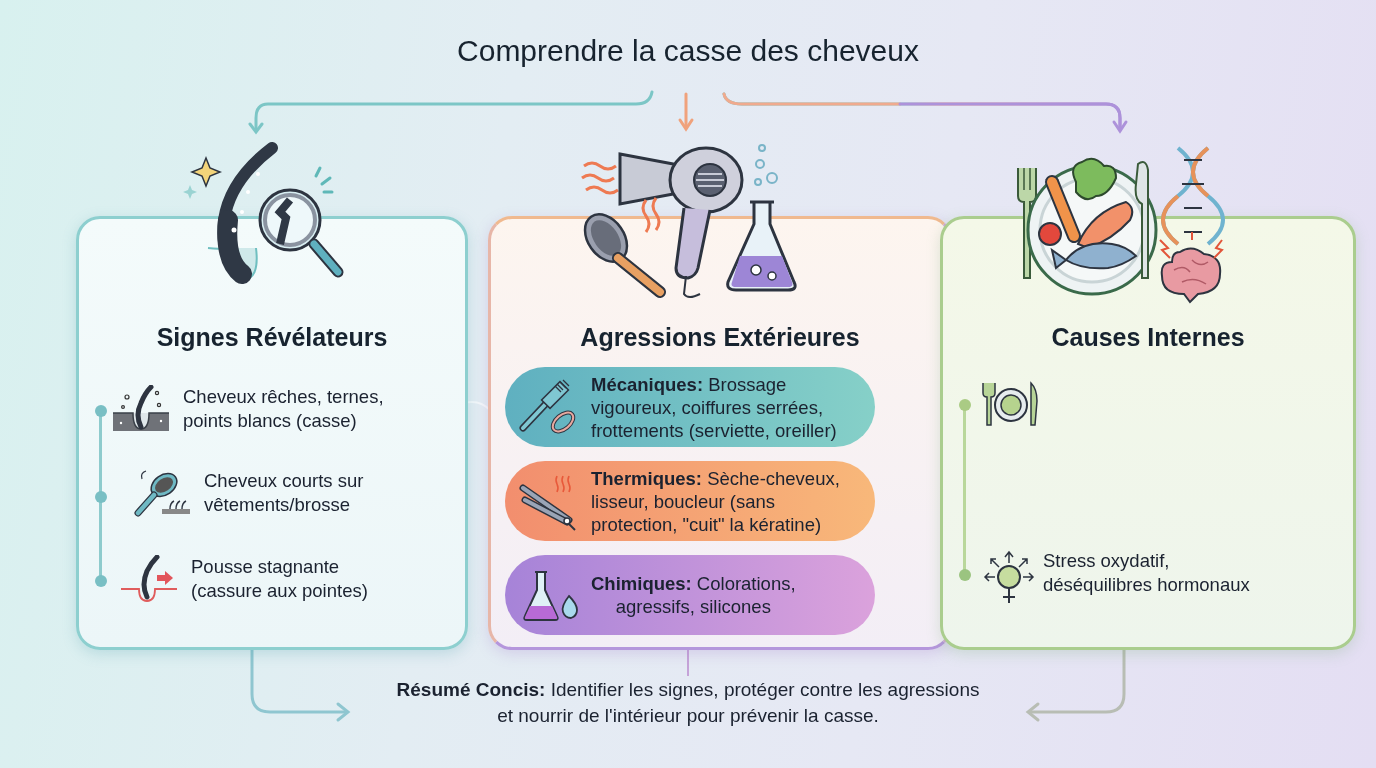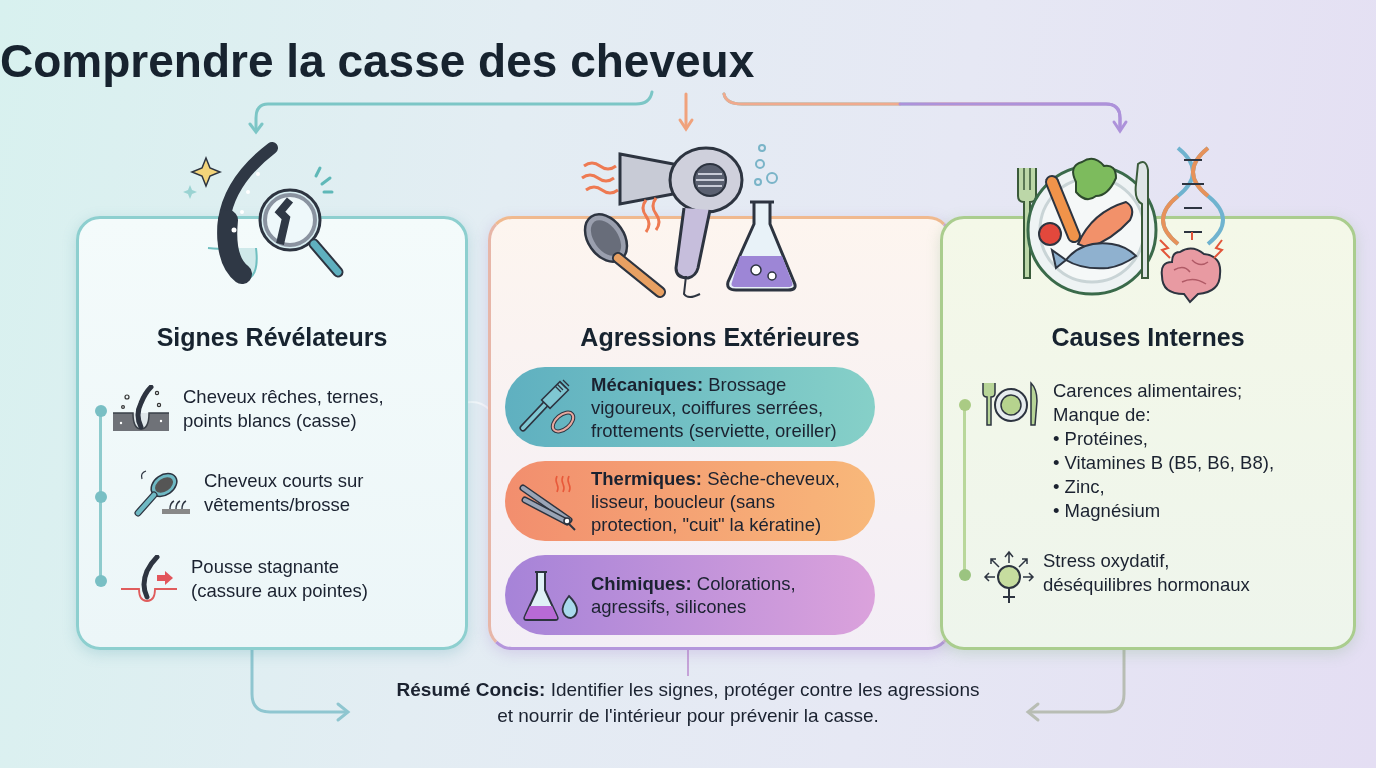--- a/index.html
+++ b/index.html
@@ -4,22 +4,22 @@
 <style>
   * { box-sizing: border-box; margin: 0; padding: 0; }
   html, body { width: 1376px; height: 768px; overflow: hidden; }
   body {
     font-family: "Liberation Sans", "DejaVu Sans", sans-serif;
     color: #1b2230;
     background: linear-gradient(100deg, #d8f1ef 0%, #e3edf3 35%, #e6e8f4 65%, #e4def3 100%);
     position: relative;
   }
   .title {
-    position: absolute; left: 0; top: 34px; width: 1376px; 
-    font-size: 46px; font-weight: bold; color: #17232f; letter-spacing: 0px;
+    position: absolute; left: 0; top: 34px; width: 1376px; text-align: center;
+    font-size: 30px; font-weight: normal; color: #17232f; letter-spacing: 0px;
   }
   svg.connectors { position: absolute; left: 0; top: 0; width: 1376px; height: 768px; pointer-events: none; }
   .card {
     position: absolute; top: 216px; height: 434px; border-radius: 24px;
     border: 3px solid; 
   }
   .card-left { left: 76px; width: 392px; border-color: #8dcfcf; background: linear-gradient(180deg, #f4fbfb 0%, #ecf6f8 100%); box-shadow: 0 4px 14px rgba(80,160,170,0.25); }
   .card-mid { left: 488px; width: 464px; border-color: #f0b98f; background: linear-gradient(180deg, #fdf5ef 0%, #f3eef6 100%); box-shadow: 0 4px 14px rgba(160,120,200,0.25); border-bottom-color:#b596dc; border-left-color:#e7b6a8; border-right-color:#d2a8d5;}
   .card-right { left: 940px; width: 416px; border-color: #aacd8e; background: linear-gradient(180deg, #f4f8e8 0%, #eef5ec 100%); box-shadow: 0 4px 14px rgba(120,170,120,0.25); }
   .card-title {
@@ -185,21 +185,21 @@
       <path d="M52 56 L58 62" stroke="#2d3440" stroke-width="2"></path>
       <path d="M40 8 Q38 12 40 16 Q42 20 40 24 M46 8 Q44 12 46 16 Q48 20 46 24 M52 8 Q50 12 52 16 Q54 20 52 24" stroke="#e8593a" stroke-width="1.6" fill="none"></path>
     </svg>
     <div class="pill-text">
       <div><b>Thermiques:</b><span> Sèche-cheveux,</span></div>
       <div>lisseur, boucleur (sans</div>
       <div>protection, "cuit" la kératine)</div>
     </div>
   </div>
 
-  <div class="pill" style="top:336px; background:linear-gradient(90deg,#a683d8 0%,#dba2dc 100%);">
+  <div class="pill" style="top:336px; background:linear-gradient(90deg,#a683d8 0%,#dba2dc 100%);text-align:center;">
     <svg class="pill-icon" viewBox="0 0 66 66">
       <path d="M18 10 L30 10 M20 10 L20 28 L8 54 Q6 58 10 58 L38 58 Q42 58 40 54 L28 28 L28 10" fill="#dff1f6" stroke="#2d3440" stroke-width="2"></path>
       <path d="M13 44 L35 44 L40 55 Q41 57 38 57 L10 57 Q7 57 8 55 Z" fill="#b86ad6"></path>
       <path d="M52 34 Q44 44 46 50 Q48 56 54 56 Q60 54 60 48 Q60 42 52 34 Z" fill="#a9d9ec" stroke="#2d3440" stroke-width="1.8"></path>
     </svg>
     <div class="pill-text">
       <div><b>Chimiques:</b><span> Colorations,</span></div>
       <div>agressifs, silicones</div>
     </div>
   </div>
@@ -234,30 +234,20 @@
   <div class="dot" style="left:16px; top:180px; background:#aacb84;"></div>
   <div class="dot" style="left:16px; top:350px; background:#9bc480;"></div>
 
   <div class="item" style="left:36px; top:160px;">
     <svg class="item-icon" viewBox="0 0 60 50">
       <path d="M4 4 L4 14 Q4 18 8 18 L8 46 L12 46 L12 18 Q16 18 16 14 L16 4" fill="#b7d497" stroke="#2d3440" stroke-width="1.5"></path>
       <circle cx="32" cy="26" r="16" fill="#e6ecee" stroke="#2d3440" stroke-width="2"></circle>
       <circle cx="32" cy="26" r="10" fill="#b6d38e" stroke="#2d3440" stroke-width="1.5"></circle>
       <path d="M52 4 Q58 10 58 22 L56 46 L52 46 Z" fill="#b7d497" stroke="#2d3440" stroke-width="1.5"></path>
     </svg>
-    <div class="item-text" style="margin-left:14px;">
-      <div>Carences alimentaires;</div>
-      <div>Manque de:</div>
-      <div class="bullets">
-        <div>• Protéines,</div>
-        <div>• Vitamines B (B5, B6, B8),</div>
-        <div>• Zinc,</div>
-        <div>• Magnésium</div>
-      </div>
-    </div>
   </div>
 
   <div class="item" style="left:36px; top:330px;">
     <svg class="item-icon" viewBox="0 0 60 60" style="height:60px;">
       <circle cx="30" cy="28" r="11" fill="#c6dd9f" stroke="#2d3440" stroke-width="2"></circle>
       <path d="M30 39 L30 54 M24 48 L36 48" stroke="#2d3440" stroke-width="2"></path>
       <path d="M30 14 L30 4 M26 8 L30 3 L34 8" stroke="#2d3440" stroke-width="1.5" fill="none"></path>
       <path d="M20 18 L12 10 M12 15 L12 10 L17 10" stroke="#2d3440" stroke-width="1.5" fill="none"></path>
       <path d="M40 18 L48 10 M43 10 L48 10 L48 15" stroke="#2d3440" stroke-width="1.5" fill="none"></path>
       <path d="M16 28 L6 28 M10 24 L6 28 L10 32" stroke="#2d3440" stroke-width="1.5" fill="none"></path>

